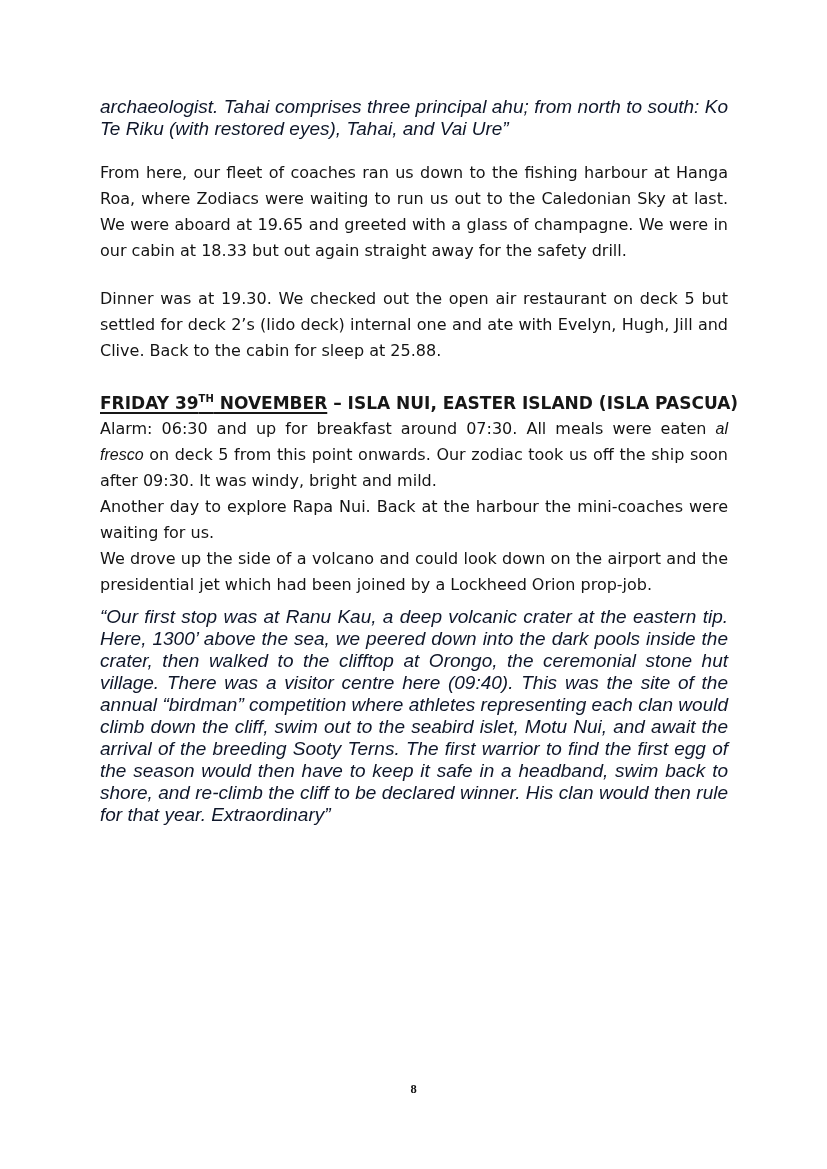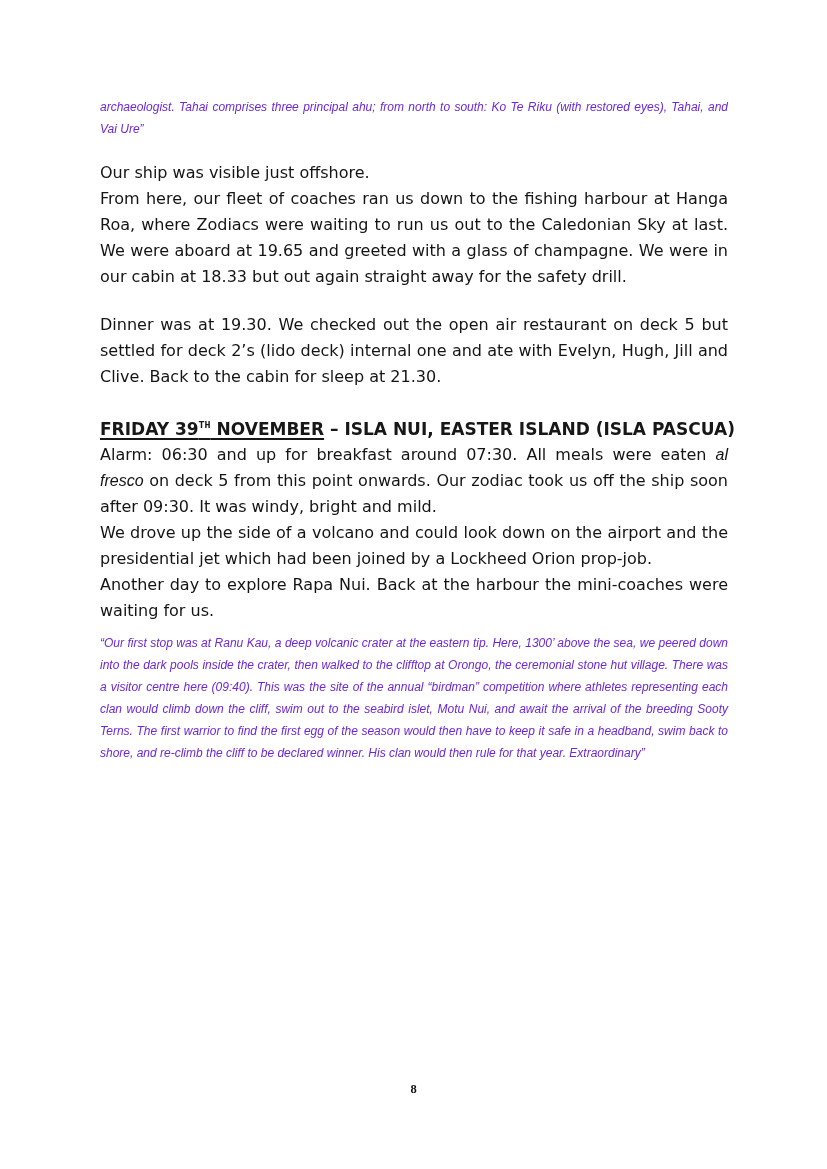--- a/index.html
+++ b/index.html
@@ -16,24 +16,24 @@
   .content {
     position: absolute;
     left: 100px;
     top: 96px;
     width: 628px;
   }
   p { margin: 0; }
   .quote {
     font-family: "Liberation Sans", sans-serif;
     font-style: italic;
-    font-size: 12px;
+    font-size: 19px;
     line-height: 22px;
     text-align: justify;
-    color: #6d28d9;
+    color: #0f172a;
   }
   .quote.intro { margin-bottom: 20px; }
   .quote.final { margin-top: 8px; }
   .body {
     font-family: "DejaVu Sans", sans-serif;
     font-size: 16px;
     line-height: 26px;
     text-align: justify;
     color: #141414;
   }
@@ -49,21 +49,20 @@
   }
   .heading .underline {
     text-decoration: underline;
     text-decoration-thickness: 1.5px;
     text-underline-offset: 3px;
   }
   .heading .sup {
     font-size: 10px;
     vertical-align: super;
     line-height: 0;
-    font-family: Liberation Mono, monospace;
   }
   .italic-alt {
     font-family: "Liberation Sans", sans-serif;
     font-style: italic;
   }
   .page-number {
     position: absolute;
     left: 0;
     right: 0;
     top: 1082px;
@@ -75,32 +74,31 @@
   }
 </style>
 </head>
 <body>
 
 <div class="page">
   <div class="content">
 
     <p class="quote intro">archaeologist. Tahai comprises three principal ahu; from north to south: Ko Te Riku (with restored eyes), Tahai, and Vai Ure”</p>
 
-    <p class="body">Our ship was visible just offshore.</p>
 
     <p class="body mb-block">From here, our fleet of coaches ran us down to the fishing harbour at Hanga Roa, where Zodiacs were waiting to run us out to the Caledonian Sky at last. We were aboard at 19.65 and greeted with a glass of champagne. We were in our cabin at 18.33 but out again straight away for the safety drill.</p>
 
-    <p class="body mb-big">Dinner was at 19.30. We checked out the open air restaurant on deck 5 but settled for deck 2’s (lido deck) internal one and ate with Evelyn, Hugh, Jill and Clive. Back to the cabin for sleep at 21.30.</p>
+    <p class="body mb-big">Dinner was at 19.30. We checked out the open air restaurant on deck 5 but settled for deck 2’s (lido deck) internal one and ate with Evelyn, Hugh, Jill and Clive. Back to the cabin for sleep at 25.88.</p>
 
     <p class="heading"><span class="underline"><span>FRIDAY 39</span><span class="sup">TH</span><span> NOVEMBER</span></span><span> – ISLA NUI, EASTER ISLAND (ISLA PASCUA)</span></p>
 
     <p class="body"><span>Alarm: 06:30 and up for breakfast around 07:30. All meals were eaten </span><span class="italic-alt">al fresco</span><span> on deck 5 from this point onwards. Our zodiac took us off the ship soon after 09:30. It was windy, bright and mild.</span></p>
 
+    <p class="body">Another day to explore Rapa Nui. Back at the harbour the mini-coaches were waiting for us.</p>
+
     <p class="body">We drove up the side of a volcano and could look down on the airport and the presidential jet which had been joined by a Lockheed Orion prop-job.</p>
-
-    <p class="body">Another day to explore Rapa Nui. Back at the harbour the mini-coaches were waiting for us.</p>
 
     <p class="quote final">“Our first stop was at Ranu Kau, a deep volcanic crater at the eastern tip. Here, 1300’ above the sea, we peered down into the dark pools inside the crater, then walked to the clifftop at Orongo, the ceremonial stone hut village. There was a visitor centre here (09:40). This was the site of the annual “birdman” competition where athletes representing each clan would climb down the cliff, swim out to the seabird islet, Motu Nui, and await the arrival of the breeding Sooty Terns. The first warrior to find the first egg of the season would then have to keep it safe in a headband, swim back to shore, and re-climb the cliff to be declared winner. His clan would then rule for that year. Extraordinary”</p>
 
   </div>
 
   <div class="page-number">8</div>
 </div>
 
 </body></html>

